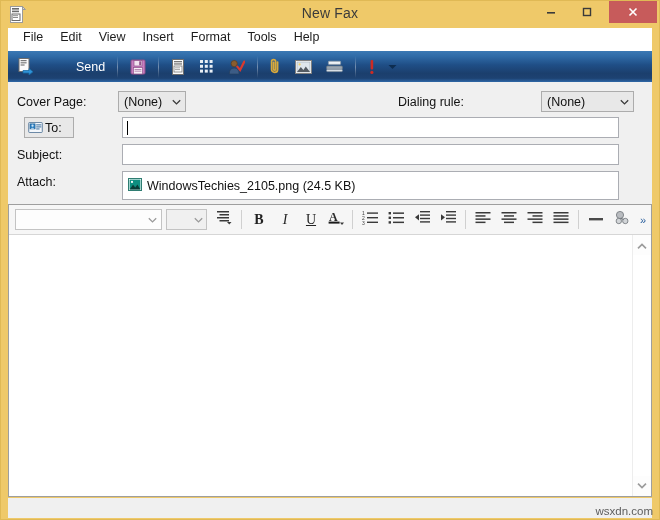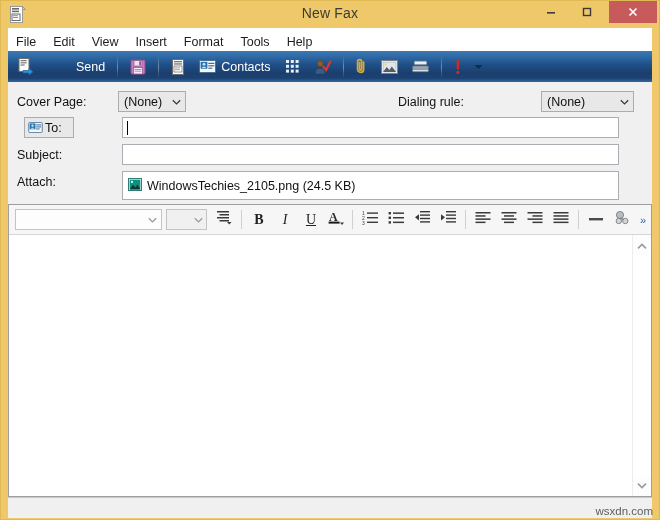--- a/index.html
+++ b/index.html
@@ -49,21 +49,22 @@
   #btn-min  { right: 93px; width: 30px; }
   #btn-max  { right: 57px; width: 30px; }
   #btn-close{ right: 2px;  width: 48px; height: 22px; background: #C75B5B; }
   .cap-glyph { display: block; }
 
   
   #menubar {
     position: absolute; left: 7px; top: 27px;
     right: 7px; height: 23px;
     background: #ffffff;
-    display: flex; align-items: flex-end;
+    display: flex; align-items: flex-start;
+    padding-left: 7px;
     box-sizing: border-box;
   }
   .menu-item {
     font-size: 12.5px;
     color: #1d1d1d;
     padding: 2px 9px 2px 8px;
     cursor: default;
   }
 
   
@@ -352,34 +353,20 @@
           <rect x="1.5" y="0.5" width="11" height="15" fill="#fcfcfc" stroke="#6d6d6d"></rect>
           <rect x="3" y="2" width="8" height="1.3" fill="#787878"></rect>
           <rect x="3" y="4.3" width="8" height="1.3" fill="#787878"></rect>
           <rect x="3" y="7" width="8" height="6" fill="#ffffff" stroke="#787878" stroke-width="0.8"></rect>
           <rect x="4" y="8.4" width="5" height="0.9" fill="#9a9a9a"></rect>
           <rect x="4" y="10.2" width="5" height="0.9" fill="#9a9a9a"></rect>
         </svg>
       </span>
     </div>
 
-    <div class="tb-btn">
-      <span>
-        <svg class="tb-ico" width="17" height="13" viewBox="0 0 17 13">
-          <rect x="0.5" y="0.5" width="16" height="12" rx="1" fill="#f3f7fb" stroke="#4a6e93"></rect>
-          <rect x="2" y="2.2" width="6" height="6" fill="#2d7fc0" stroke="#1d5d92" stroke-width="0.7"></rect>
-          <circle cx="5" cy="4.3" r="1.3" fill="#cfe6f7"></circle>
-          <path d="M2.8 7.9 q2.2 -2.2 4.4 0 z" fill="#cfe6f7"></path>
-          <rect x="9.3" y="2.8" width="6" height="1.2" fill="#3b6f9e"></rect>
-          <rect x="9.3" y="5.2" width="6" height="1.2" fill="#3b6f9e"></rect>
-          <rect x="9.3" y="7.6" width="4" height="1.2" fill="#3b6f9e"></rect>
-        </svg>
-      </span>
-      <span class="tb-label">Contacts</span>
-    </div>
 
     <div class="tb-btn">
       <span>
         <svg class="tb-ico" width="15" height="15" viewBox="0 0 15 15">
           <g fill="#e8eef5">
             <rect x="1" y="1" width="3" height="3"></rect>
               <rect x="5.8" y="1" width="3" height="3"></rect>
               <rect x="10.6" y="1" width="3" height="3"></rect>
             <rect x="1" y="5.8" width="3" height="3"></rect>
               <rect x="5.8" y="5.8" width="3" height="3"></rect>

